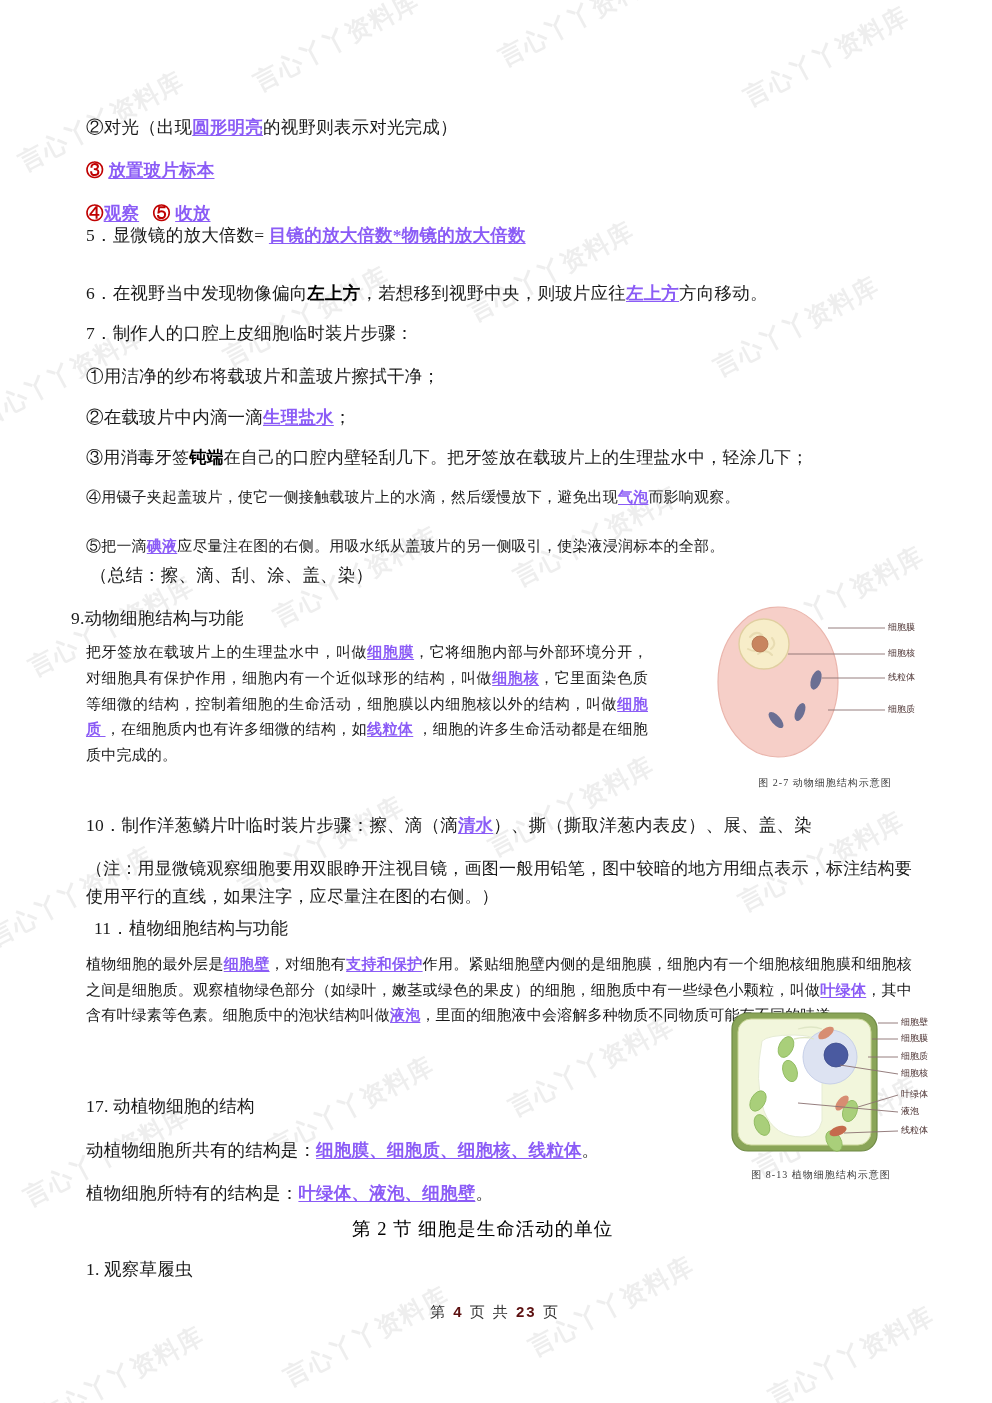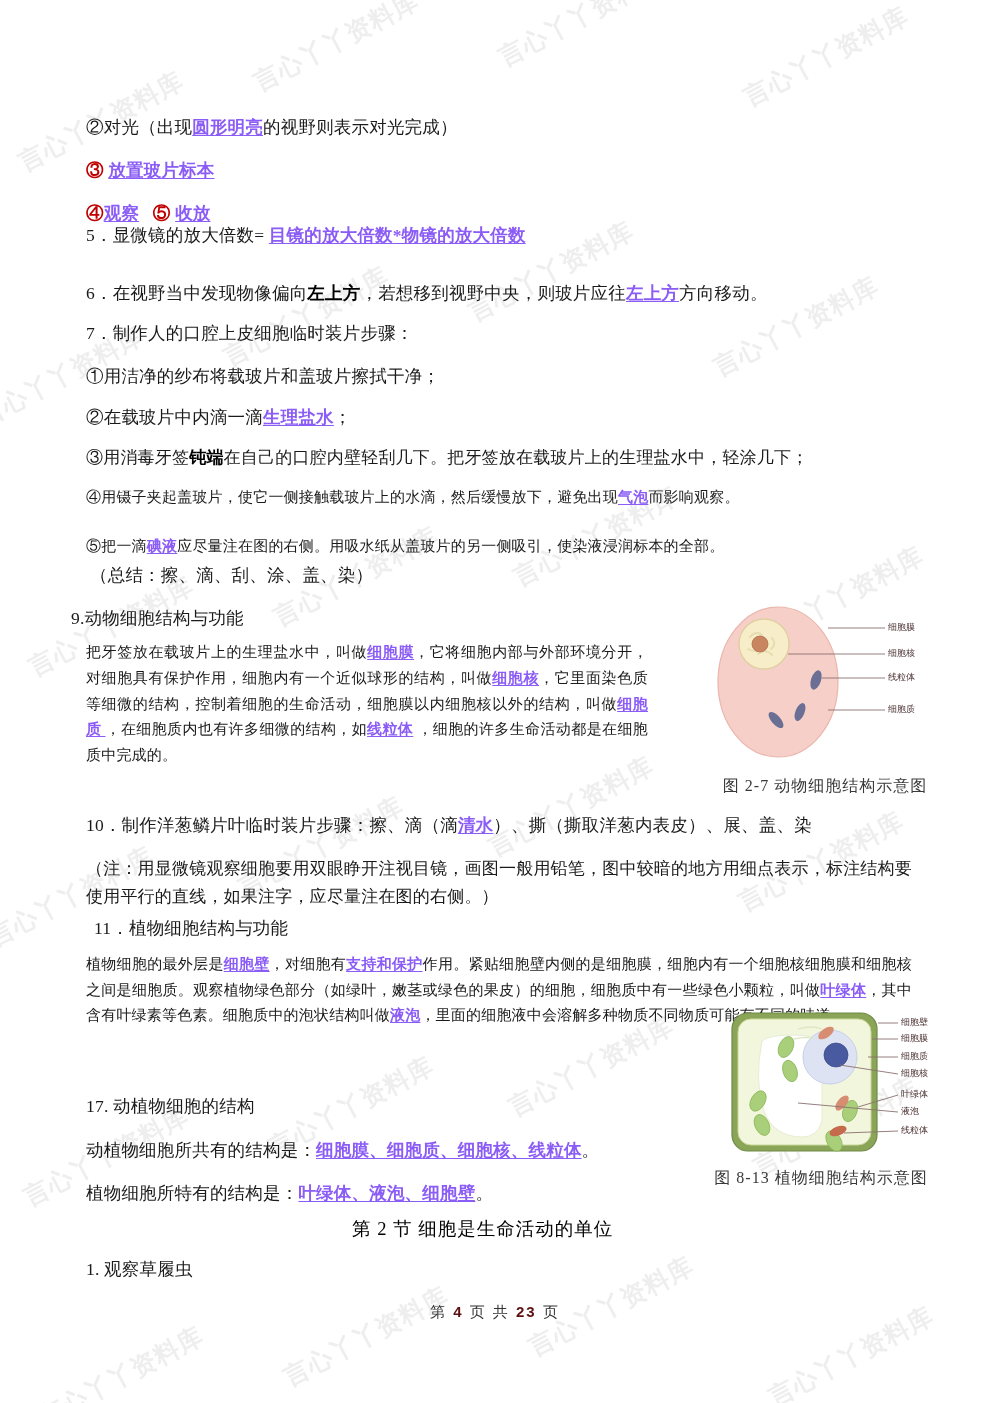--- a/index.html
+++ b/index.html
@@ -85,21 +85,21 @@
     color: #5c1010;
   }
 
   
   .figure {
     position: absolute;
     z-index: 3;
   }
   .fig-caption {
     text-align: center;
-    font-size: 16px;
+    font-size: 10px;
     color: #3a3a3a;
     letter-spacing: 1px;
     margin-top: 4px;
   }
   .fig-labels {
     position: absolute;
     font-size: 9px;
     color: #4a3030;
     line-height: 1;
     font-family: "Liberation Sans", sans-serif;

